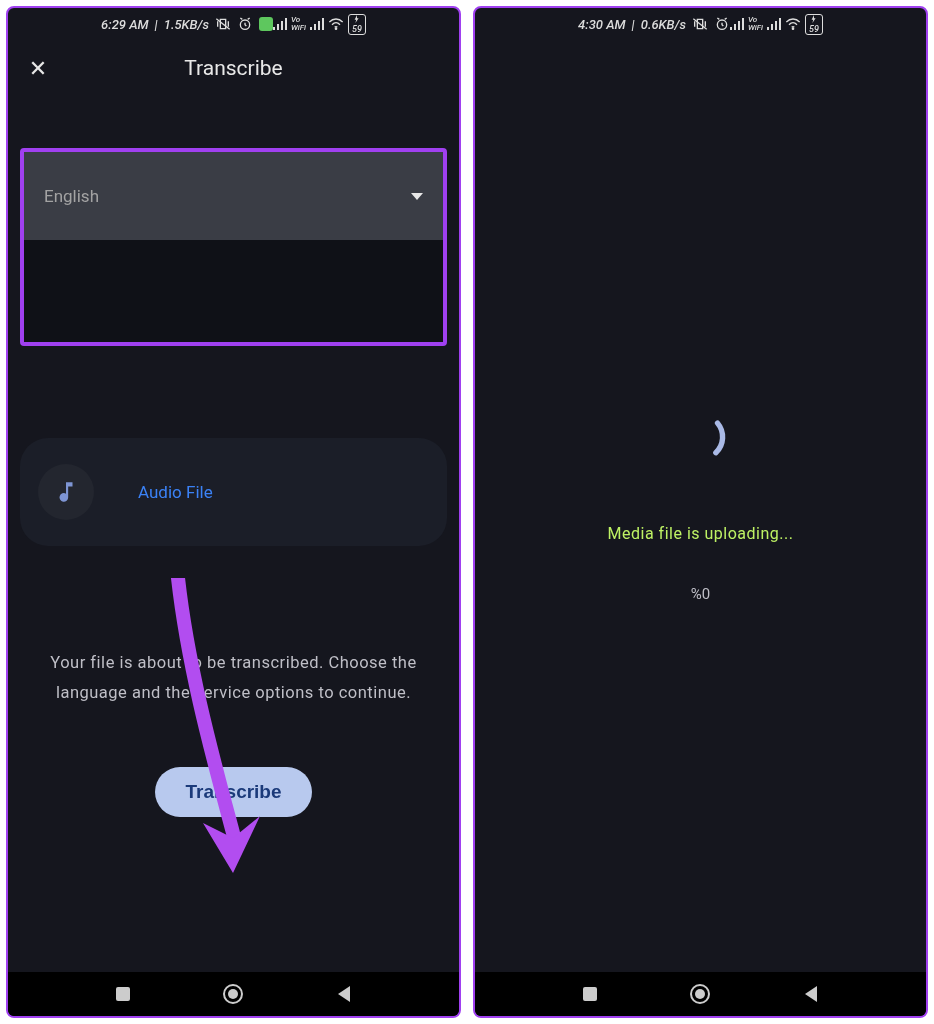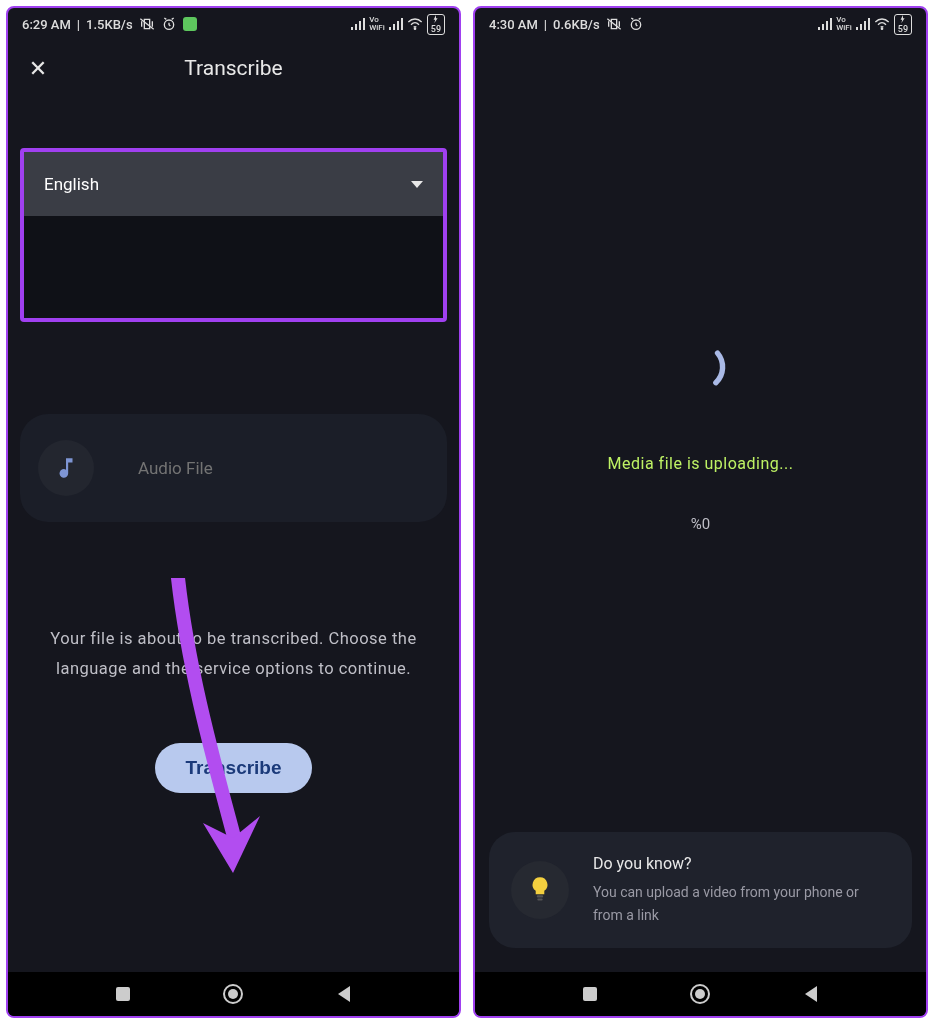--- a/index.html
+++ b/index.html
@@ -20,25 +20,26 @@
     position: relative;
     display: flex;
     flex-direction: column;
     color: #e8e8e8;
     overflow: hidden;
   }
   .statusbar {
     height: 32px;
     display: flex;
     align-items: center;
-    justify-content: space-between;
+    justify-content: center;
     padding: 0 14px;
     font-size: 13px;
     color: #ddd;
     font-weight: 500;
+    font-style: italic;
   }
   .statusbar .left { display: flex; align-items: center; gap: 6px; }
   .statusbar .right { display: flex; align-items: center; gap: 4px; }
   .status-icon { display: inline-flex; align-items: center; flex-direction: column; }
   .green-dot {
     width: 14px; height: 14px; background: #5ec75e; border-radius: 3px;
   }
   .appbar {
     height: 56px;
     display: flex;
@@ -70,27 +71,27 @@
   }
   .highlight-box {
     border: 4px solid #a040f0;
     border-radius: 4px;
     margin-top: 52px;
     padding: 0;
     background: #0f1117;
   }
   .select-row {
     background: #3a3d45;
-    height: 64px;
+    height: 88px;
     display: flex;
     align-items: center;
     justify-content: space-between;
     padding: 0 20px;
     font-size: 17px;
-    color: #ffffff;
+    color: #a3a3a3;
     cursor: pointer;
   }
   .select-gap {
     height: 102px;
     background: #0f1117;
   }
   .caret-down {
     width: 0; height: 0;
     border-left: 6px solid transparent;
     border-right: 6px solid transparent;
@@ -109,21 +110,21 @@
   .icon-circle {
     width: 56px; height: 56px;
     background: #23262f;
     border-radius: 50%;
     display: flex;
     align-items: center;
     justify-content: center;
   }
   .file-label {
     font-size: 17px;
-    color: #737373;
+    color: #3b82f6;
     margin-left: 20px;
   }
   .helper-text {
     margin-top: 102px;
     text-align: center;
     font-size: 16.5px;
     color: #bfbfc7;
     line-height: 1.8;
     letter-spacing: 0.5px;
     padding: 0 4px;
@@ -372,33 +373,20 @@
   </div>
 
   <div class="upload-area">
     <svg class="spinner" viewBox="0 0 50 50">
       <circle cx="25" cy="25" r="20" fill="none" stroke="#a9b9e6" stroke-width="5" stroke-linecap="round" stroke-dasharray="30 100" transform="rotate(-40 25 25)"></circle>
     </svg>
     <div class="upload-text">Media file is uploading...</div>
     <div class="upload-pct">%0</div>
   </div>
 
-  <div class="tip-card">
-    <div class="tip-icon-circle">
-      <svg width="26" height="30" viewBox="0 0 24 28">
-          <path d="M12 2a7 7 0 0 0-4 12.7V18h8v-3.3A7 7 0 0 0 12 2z" fill="#f4d03f"></path>
-          <rect x="9" y="19" width="6" height="2" rx="1" fill="#555"></rect>
-          <rect x="9.5" y="22" width="5" height="1.8" rx="0.9" fill="#555"></rect>
-        </svg>
-    </div>
-    <div class="tip-text">
-      <div class="tip-title">Do you know?</div>
-      <div class="tip-body">You can upload a video from your phone or from a link</div>
-    </div>
-  </div>
 
   <div class="bottom-black">
     <div class="nav-btn">
       <svg width="16" height="16" viewBox="0 0 16 16">
           <rect x="1" y="1" width="14" height="14" rx="2" fill="#ccc"></rect>
         </svg>
     </div>
     <div class="nav-btn">
       <svg width="22" height="22" viewBox="0 0 22 22">
           <circle cx="11" cy="11" r="9" fill="none" stroke="#ccc" stroke-width="2"></circle>

